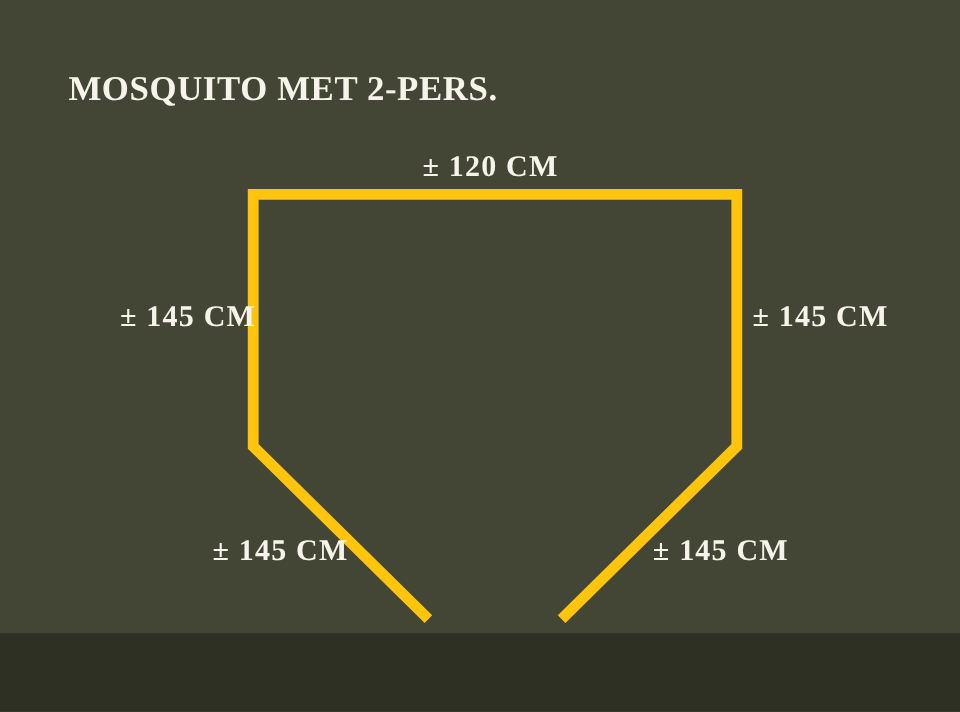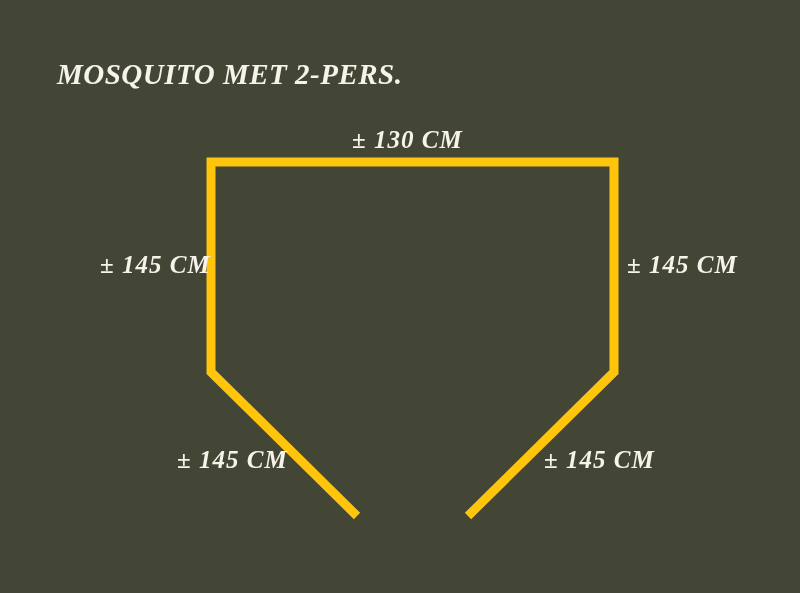--- a/index.html
+++ b/index.html
@@ -8,24 +8,23 @@
     --text: #F6F3EA;
   }
   * { margin: 0; padding: 0; box-sizing: border-box; }
   html, body { background: #2e3024; }
   body {
     font-family: "Liberation Serif", "DejaVu Serif", serif;
   }
   .canvas {
     position: relative;
     width: 800px;
-    height: 593px;
+    height: 528px;
     background: var(--background);
     overflow: hidden;
-    font-style: italic;
   }
   .title {
     position: absolute;
     left: 57px;
     top: 58px;
     font-size: 29px;
     font-weight: bold;
     letter-spacing: 0.5px;
     color: var(--text);
     white-space: nowrap;
@@ -63,21 +62,21 @@
 <body>
 
 <div class="canvas">
 
   <div class="title">MOSQUITO MET 2-PERS.</div>
 
   <svg class="outline-svg" viewBox="0 0 800 593" aria-hidden="true">
     <polyline points="357,516 211,372 211,162 614,162 614,372 468,516" stroke-width="9"></polyline>
   </svg>
 
-  <div class="dim dim-top">± 130 CM</div>
+  <div class="dim dim-top">± 120 CM</div>
 
   <div class="dim dim-left">± 145 CM</div>
 
   <div class="dim dim-right">± 145 CM</div>
 
   <div class="dim dim-bottom-left">± 145 CM</div>
 
   <div class="dim dim-bottom-right">± 145 CM</div>
 
 </div>

